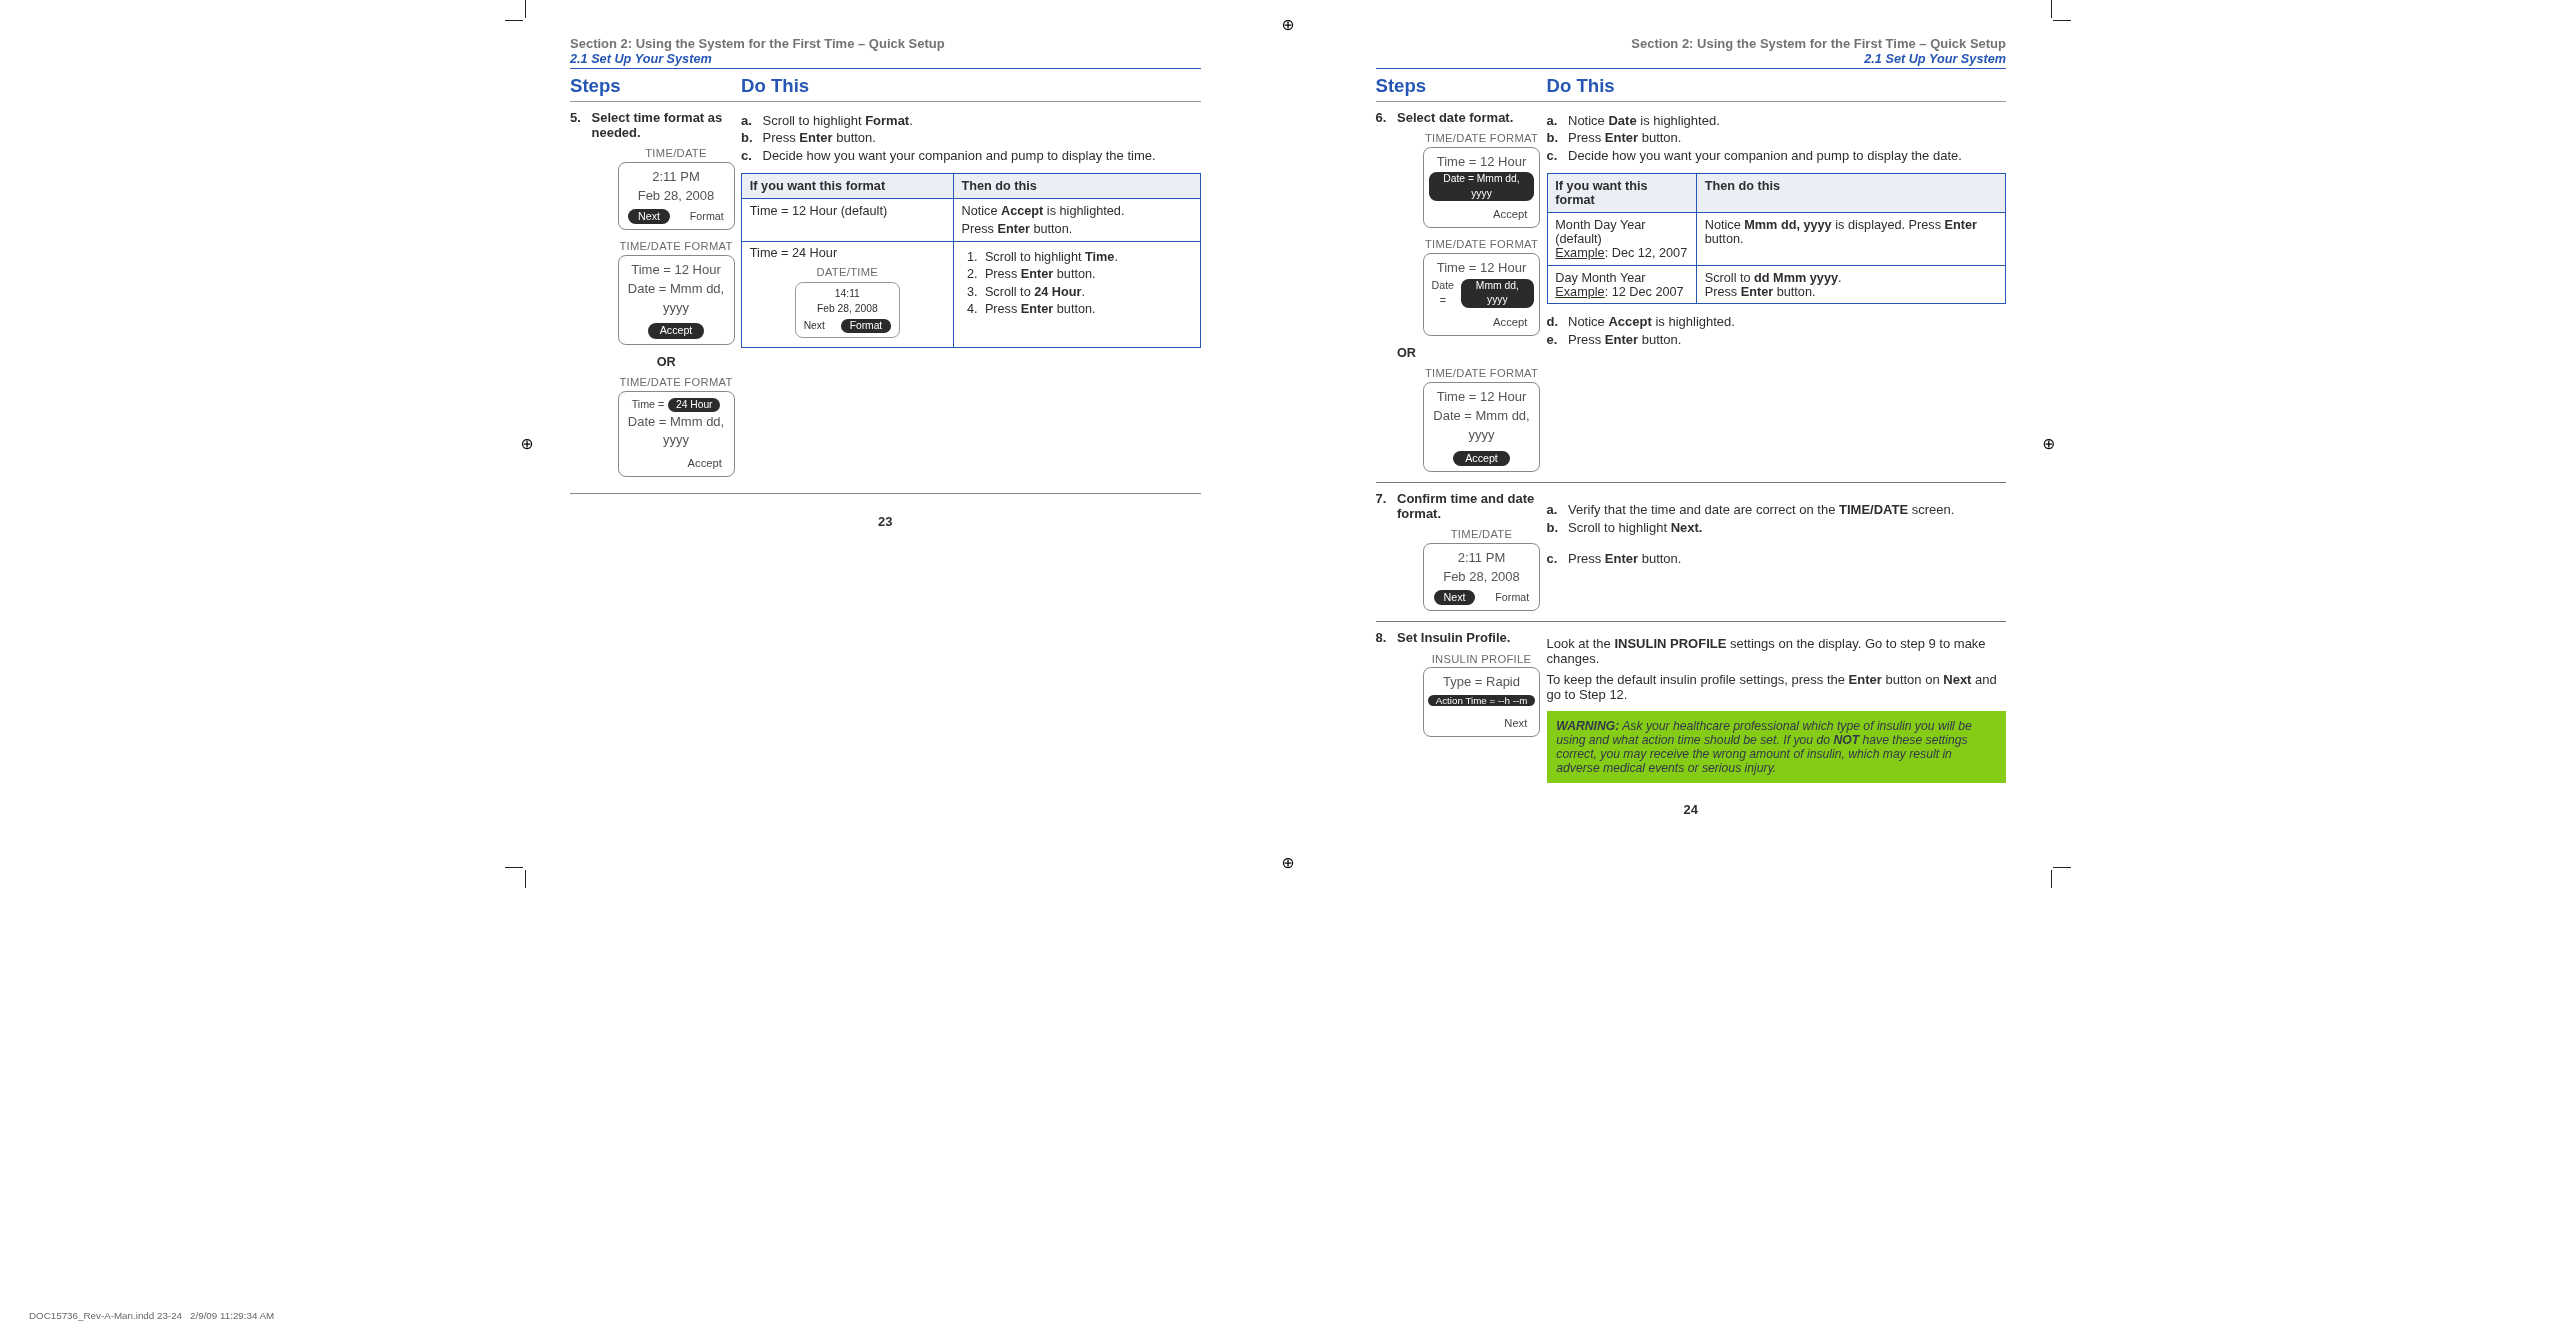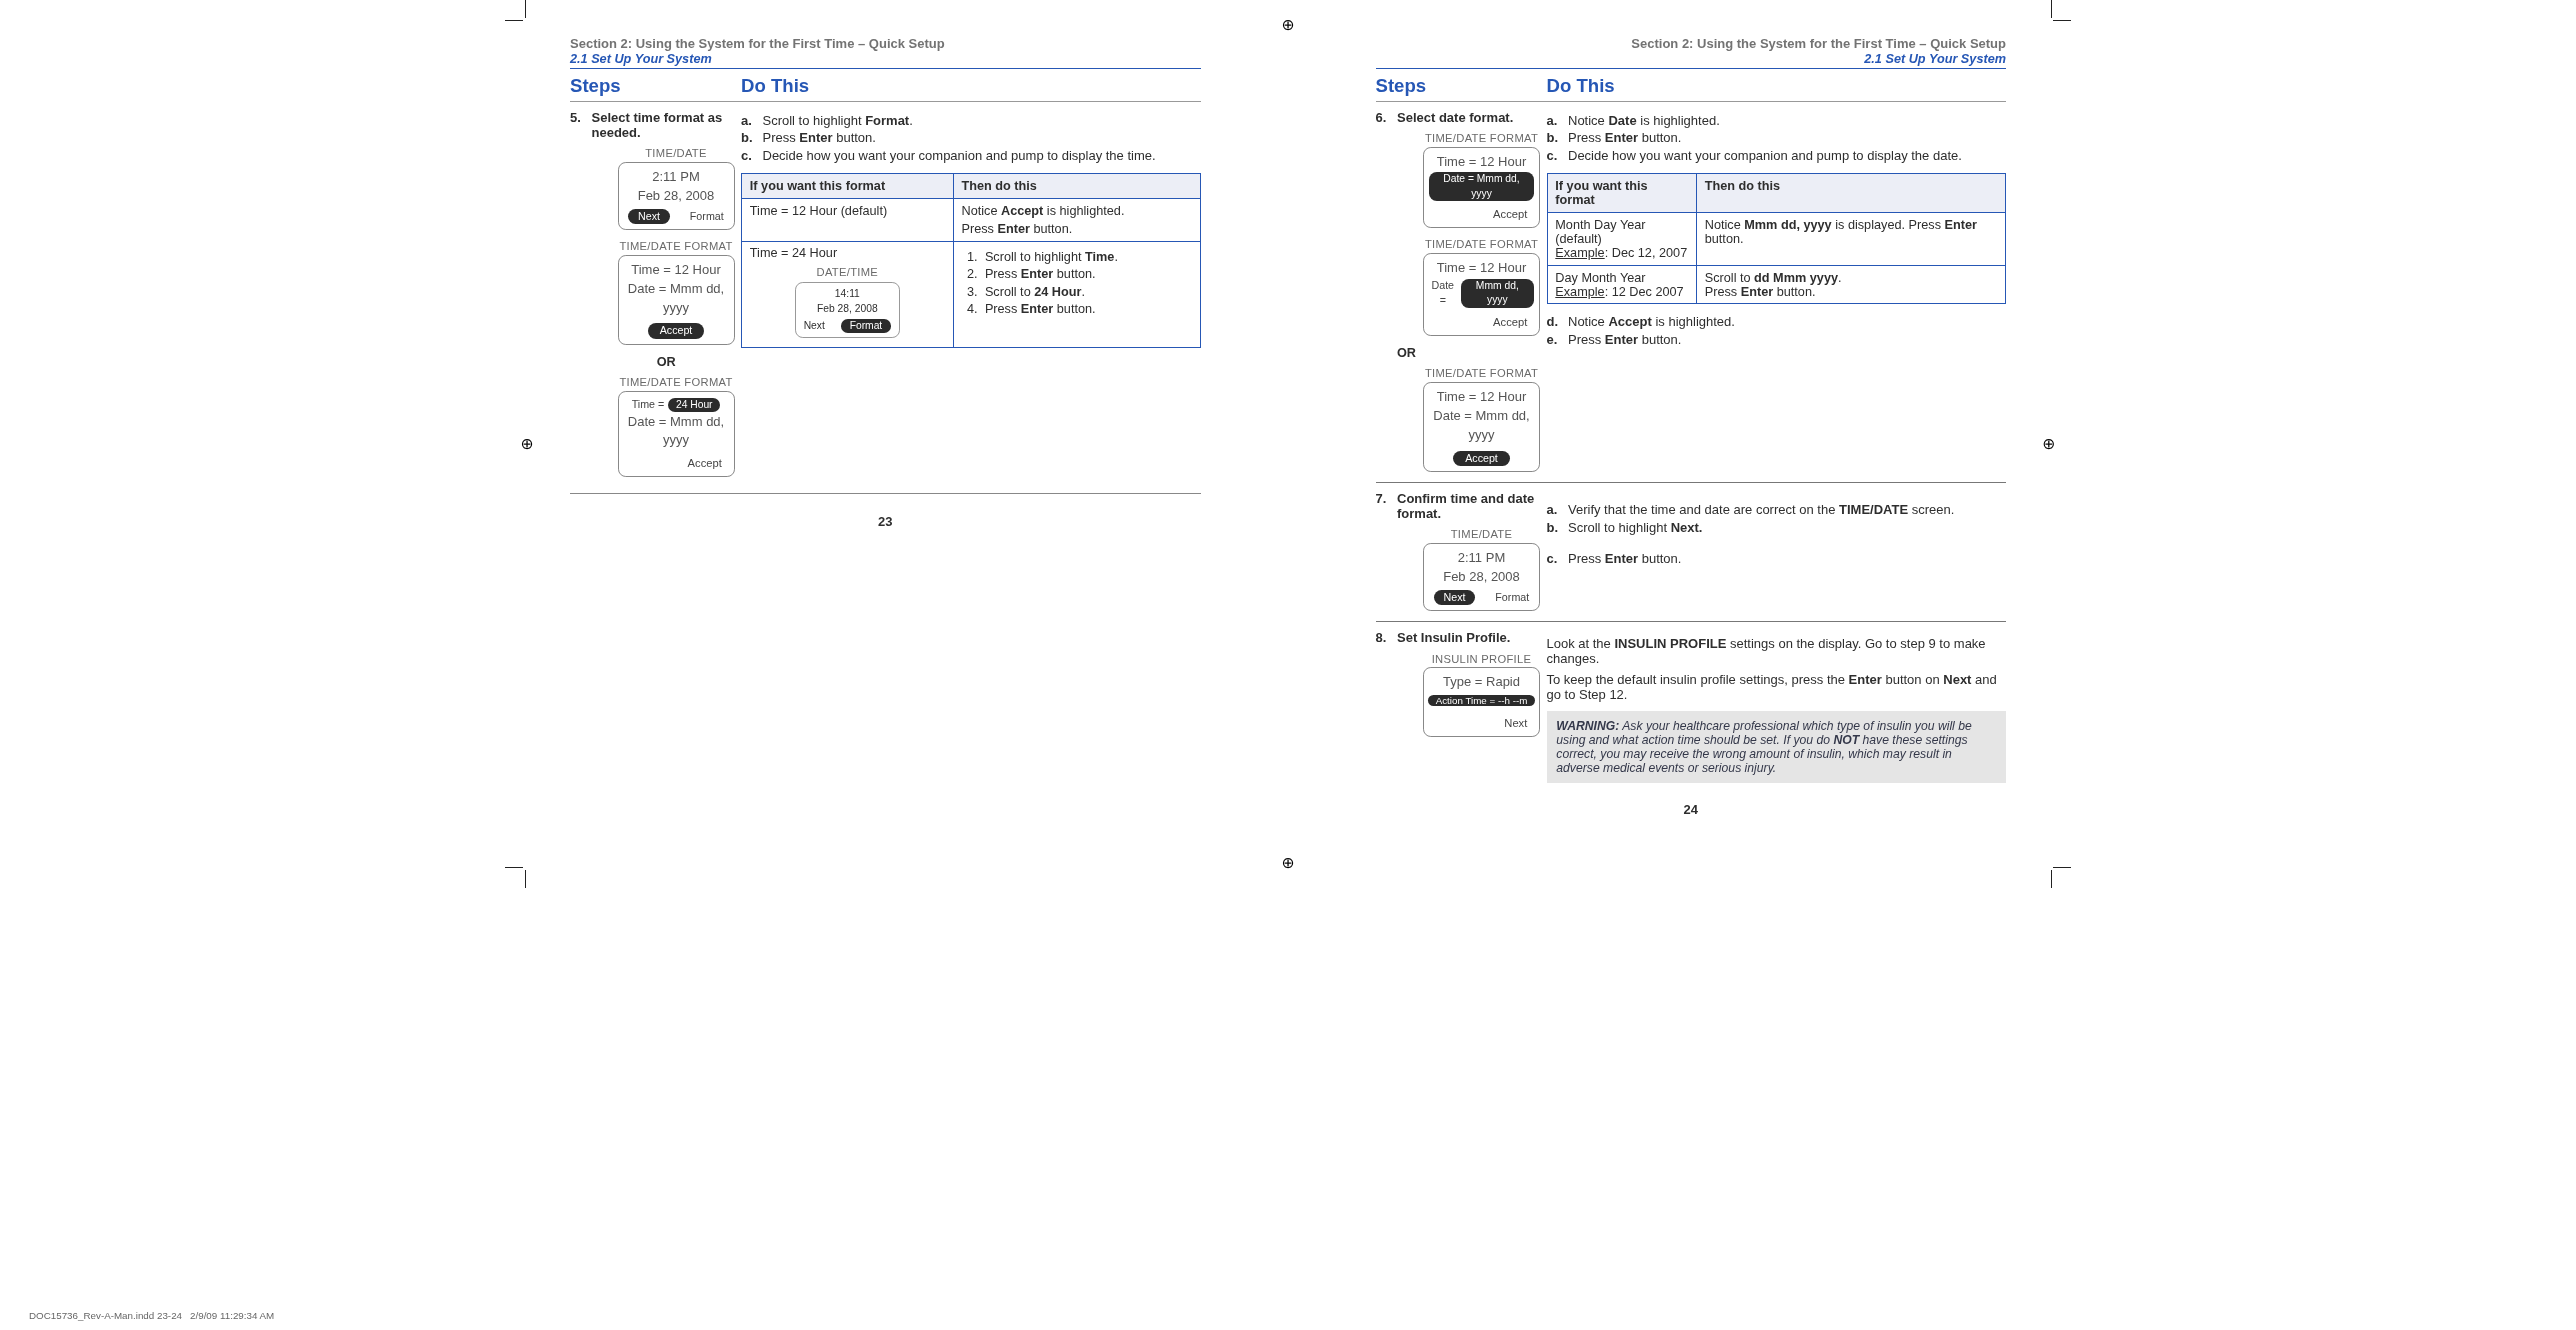--- a/index.html
+++ b/index.html
@@ -147,21 +147,21 @@
   background: #d3d4ee;
   padding: 6.8px 9.8px;
   font-style: italic;
   font-size: 12.7px;
   color: #34384a;
   margin-bottom: 9.8px;
 }
 .note-box .nb { font-weight: bold; font-style: italic; }
 .note-box .bold { font-weight: bold; }
 .warn-box {
-  background: #e5e5e5;
+  background: #84cc16;
   padding: 7.8px 9.8px;
   font-style: italic;
   font-size: 12.2px;
   color: #34384a;
   margin-top: 9.8px;
 }
 .warn-box .wb { font-weight: bold; }
 ol.letters {
   list-style: none;
   padding: 0;

